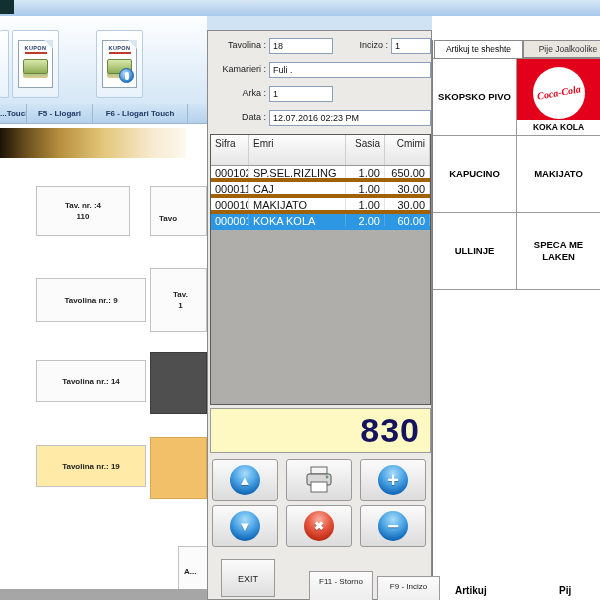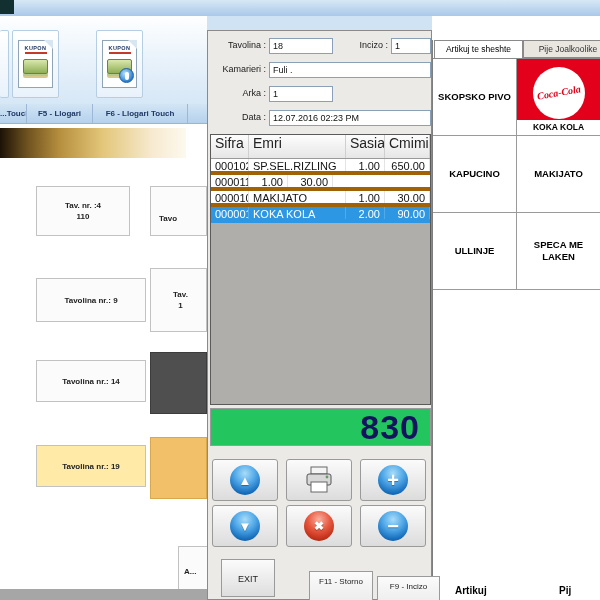--- a/index.html
+++ b/index.html
@@ -63,31 +63,31 @@
 
   
   .order-panel { left:207px; top:30px; width:225px; height:570px; background:#eceae6;
                  border:1px solid #8a8a8a; z-index:5; }
   .flabel { position:absolute; font-size:9px; color:#1a1a1a; text-align:right; }
   .fld { position:absolute; background:#fff; border:1px solid #8aa0b8; height:16px;
          font:9px "Liberation Sans", sans-serif; padding:0 3px; color:#111; }
 
   .grid { position:absolute; left:2px; top:103px; width:221px; height:271px;
           background:#b0aeab; border:1px solid #5a5a5a; overflow:hidden; }
-  .ghead { display:flex; height:24px; background:linear-gradient(#fdfdfd,#e6e6e6);
-           border-bottom:1px solid #9a9a9a; font-size:14px; color:#222; }
+  .ghead { display:flex; height:31px; background:linear-gradient(#fdfdfd,#e6e6e6);
+           border-bottom:1px solid #9a9a9a; font-size:10px; color:#222; }
   .ghead > div { line-height:17px; padding:0 4px; border-right:1px solid #cfcfcf; overflow:hidden; }
   .gr { display:flex; height:16px; background:#fff; border-bottom:4px solid #a16207;
         font-size:11px; color:#111; }
   .gr > div { line-height:15px; padding:0 4px; border-right:1px solid #e4e4e4; overflow:hidden; white-space:nowrap; }
   .c1 { width:38px; } .c2 { width:97px; } .c3 { width:39px; text-align:right; } .c4 { width:45px; text-align:right; }
   .gr.sel { background:#2e97e3; color:#fff; border-bottom-color:#2e97e3; }
   .gr.sel > div { border-right-color:#51a9e8; }
 
-  .totalbox { position:absolute; left:2px; top:377px; width:221px; height:38px; background:#22c55e;
+  .totalbox { position:absolute; left:2px; top:377px; width:221px; height:45px; background:#fef9c3;
               border:1px solid #9a9a9a; display:flex; align-items:center; justify-content:flex-end;
               padding-right:10px; }
   .total { font-size:34px; font-weight:bold; color:#14145e; letter-spacing:1px; }
 
   .sqbtn { position:absolute; width:66px; height:42px; border:1px solid #9a9a9a; border-radius:3px;
            background:linear-gradient(#fbfbfb,#dcdcdc); display:flex; align-items:center; justify-content:center; }
   .cir { width:30px; height:30px; border-radius:50%; color:#fff; display:flex; align-items:center;
          justify-content:center; font-weight:bold; font-size:13px; text-shadow:0 1px 1px rgba(0,0,0,.35);
          background:radial-gradient(circle at 50% 28%, #a8dcf8 0%, #50a8e8 40%, #1168b8 78%, #0a549a 100%); }
   .cir.big { font-size:20px; line-height:20px; }
@@ -210,34 +210,35 @@
         <div class="c4">Cmimi</div>
       </div>
       <div class="gr">
         <div class="c1">000102</div>
         <div class="c2">SP.SEL.RIZLING</div>
         <div class="c3">1.00</div>
         <div class="c4">650.00</div>
       </div>
       <div class="gr">
         <div class="c1">000011</div>
+        <div class="c2">CAJ</div>
         <div class="c3">1.00</div>
         <div class="c4">30.00</div>
       </div>
       <div class="gr">
         <div class="c1">000010</div>
         <div class="c2">MAKIJATO</div>
         <div class="c3">1.00</div>
         <div class="c4">30.00</div>
       </div>
       <div class="gr sel">
         <div class="c1">000001</div>
         <div class="c2">KOKA KOLA</div>
         <div class="c3">2.00</div>
-        <div class="c4">90.00</div>
+        <div class="c4">60.00</div>
       </div>
     </div>
 
     <div class="totalbox">
       <span class="total">830</span>
     </div>
 
     <div class="sqbtn" style="left:4px; top:428px;">
       <span class="cir">▲</span>
     </div>

